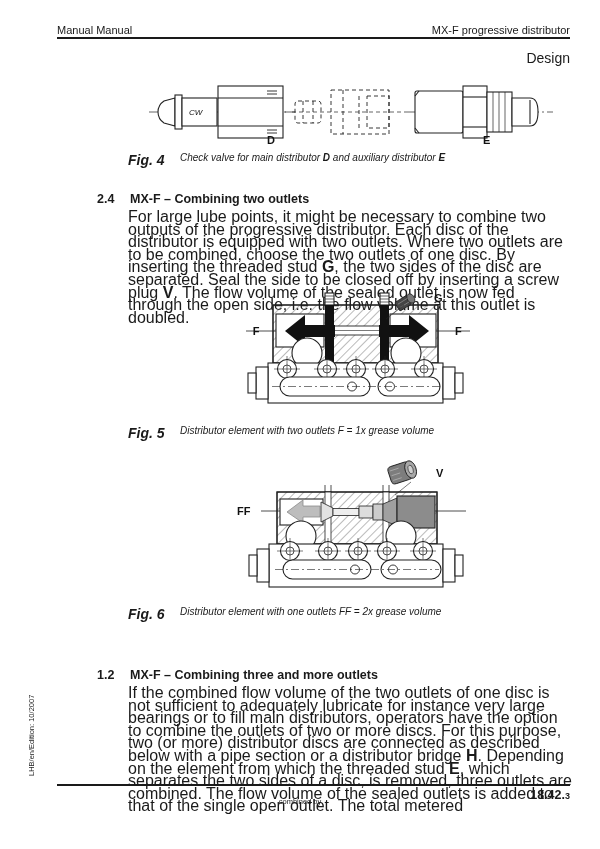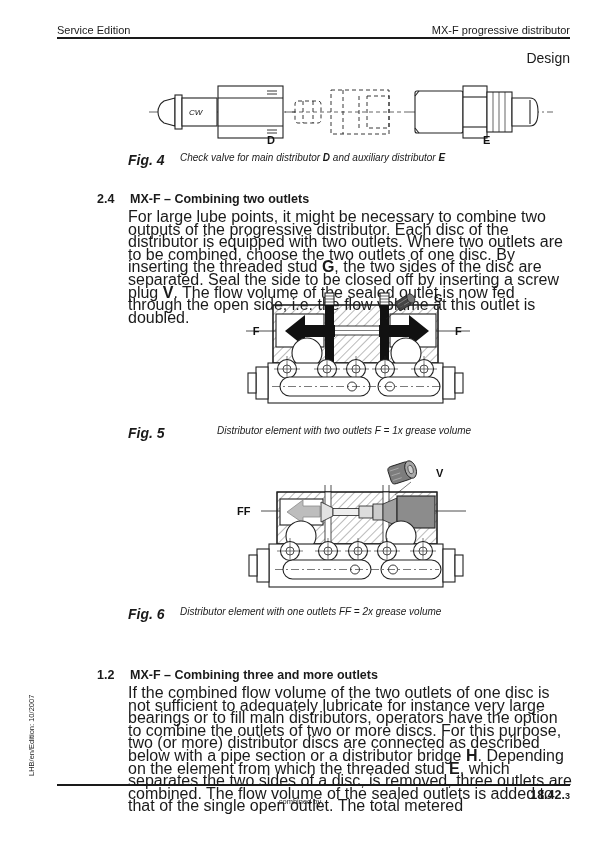--- a/index.html
+++ b/index.html
@@ -30,21 +30,21 @@
   .vtext{left:27px;top:776px;transform:rotate(-90deg);transform-origin:0 0;
          font-size:7.5px;white-space:nowrap;color:#222;}
   svg text{font-family:"Liberation Sans",sans-serif;fill:#111;}
   svg .plabel{font-size:11px;font-weight:bold;}
 </style>
 </head>
 <body>
 
 <div class="page">
 
-  <div class="abs hdr-left">Service Edition</div>
+  <div class="abs hdr-left">Manual Manual</div>
   <div class="abs hdr-right">MX-F progressive distributor</div>
   <div class="abs hdr-rule"></div>
   <div class="abs hdr-sub">Design</div>
 
   <svg class="abs" style="left:145px;top:62px;" width="420" height="92" viewBox="0 0 420 92">
     <g stroke="#222" fill="none" stroke-width="1.1">
 
       <line x1="4" y1="50" x2="150" y2="50" stroke-width="0.7" stroke-dasharray="12 3 2 3"></line>
       <line x1="140" y1="50" x2="262" y2="50" stroke-width="0.7" stroke-dasharray="4 3"></line>
       <line x1="262" y1="50" x2="408" y2="50" stroke-width="0.7" stroke-dasharray="12 3 2 3"></line>
@@ -168,21 +168,21 @@
         <path d="M-13,-2 h11 M-13,2 h11" stroke="#999" stroke-width="0.6"></path>
       </g>
       <line x1="176" y1="22" x2="158" y2="36" stroke-width="0.6"></line>
     </g>
     <text x="28" y="52" class="plabel" text-anchor="middle">F</text>
     <text x="227" y="52" class="plabel">F</text>
     <text x="206" y="19" class="plabel">G</text>
   </svg>
 
   <div class="abs cap-label" style="top:425px;">Fig. 5</div>
-  <div class="abs cap-text" style="top:425px;margin-left:37px;">Distributor element with two outlets F = 1x grease volume</div>
+  <div class="abs cap-text" style="top:425px;">Distributor element with two outlets F = 1x grease volume</div>
 
   <svg class="abs" style="left:233px;top:452px;" width="235" height="150" viewBox="0 0 235 150">
     <defs>
       <pattern id="h6" width="6" height="6" patternUnits="userSpaceOnUse" patternTransform="rotate(45)">
         <line x1="0" y1="0" x2="0" y2="6" stroke="#555" stroke-width="0.8"></line>
       </pattern>
     </defs>
     <g stroke="#222" stroke-width="1.1" fill="none">
       <line x1="28" y1="59" x2="233" y2="59" stroke-width="0.8"></line>
 

